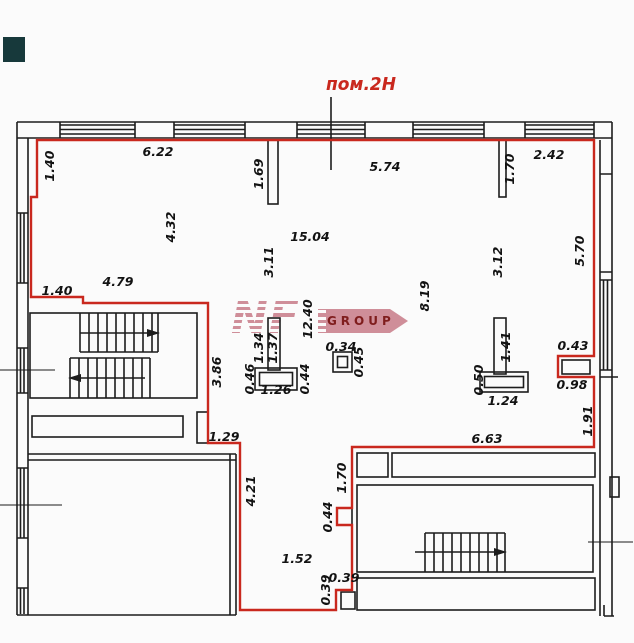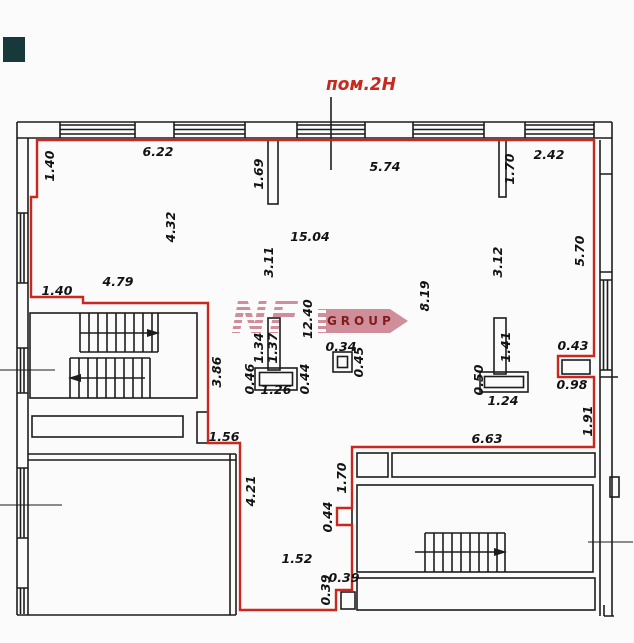--- a/index.html
+++ b/index.html
@@ -165,21 +165,21 @@
       <div class="dim v" style="left: 216px; top: 372px;">3.86</div>
       <div class="dim v" style="left: 249px; top: 379px;">0.46</div>
       <div class="dim v" style="left: 304px; top: 379px;">0.44</div>
       <div class="dim" style="left: 276px; top: 389px; text-align: right;">1.26</div>
       <div class="dim v" style="left: 505px; top: 347px;">1.41</div>
       <div class="dim v" style="left: 478px; top: 380px;">0.50</div>
       <div class="dim" style="left: 503px; top: 400px;">1.24</div>
       <div class="dim" style="left: 573px; top: 345px;">0.43</div>
       <div class="dim" style="left: 572px; top: 384px;">0.98</div>
       <div class="dim v" style="left: 587px; top: 421px;">1.91</div>
-      <div class="dim" style="left: 224px; top: 436px;">1.56</div>
+      <div class="dim" style="left: 224px; top: 436px;">1.29</div>
       <div class="dim" style="left: 467px; top: 438px; margin-left: 20px;">6.63</div>
       <div class="dim v" style="left: 250px; top: 491px;">4.21</div>
       <div class="dim v" style="left: 341px; top: 478px;">1.70</div>
       <div class="dim v" style="left: 327px; top: 517px;">0.44</div>
       <div class="dim" style="left: 297px; top: 558px;">1.52</div>
       <div class="dim" style="left: 344px; top: 577px;">0.39</div>
       <div class="dim v" style="left: 325px; top: 590px;">0.39</div>
     </div>
 
   <div class="room-title">пом.2Н</div>

